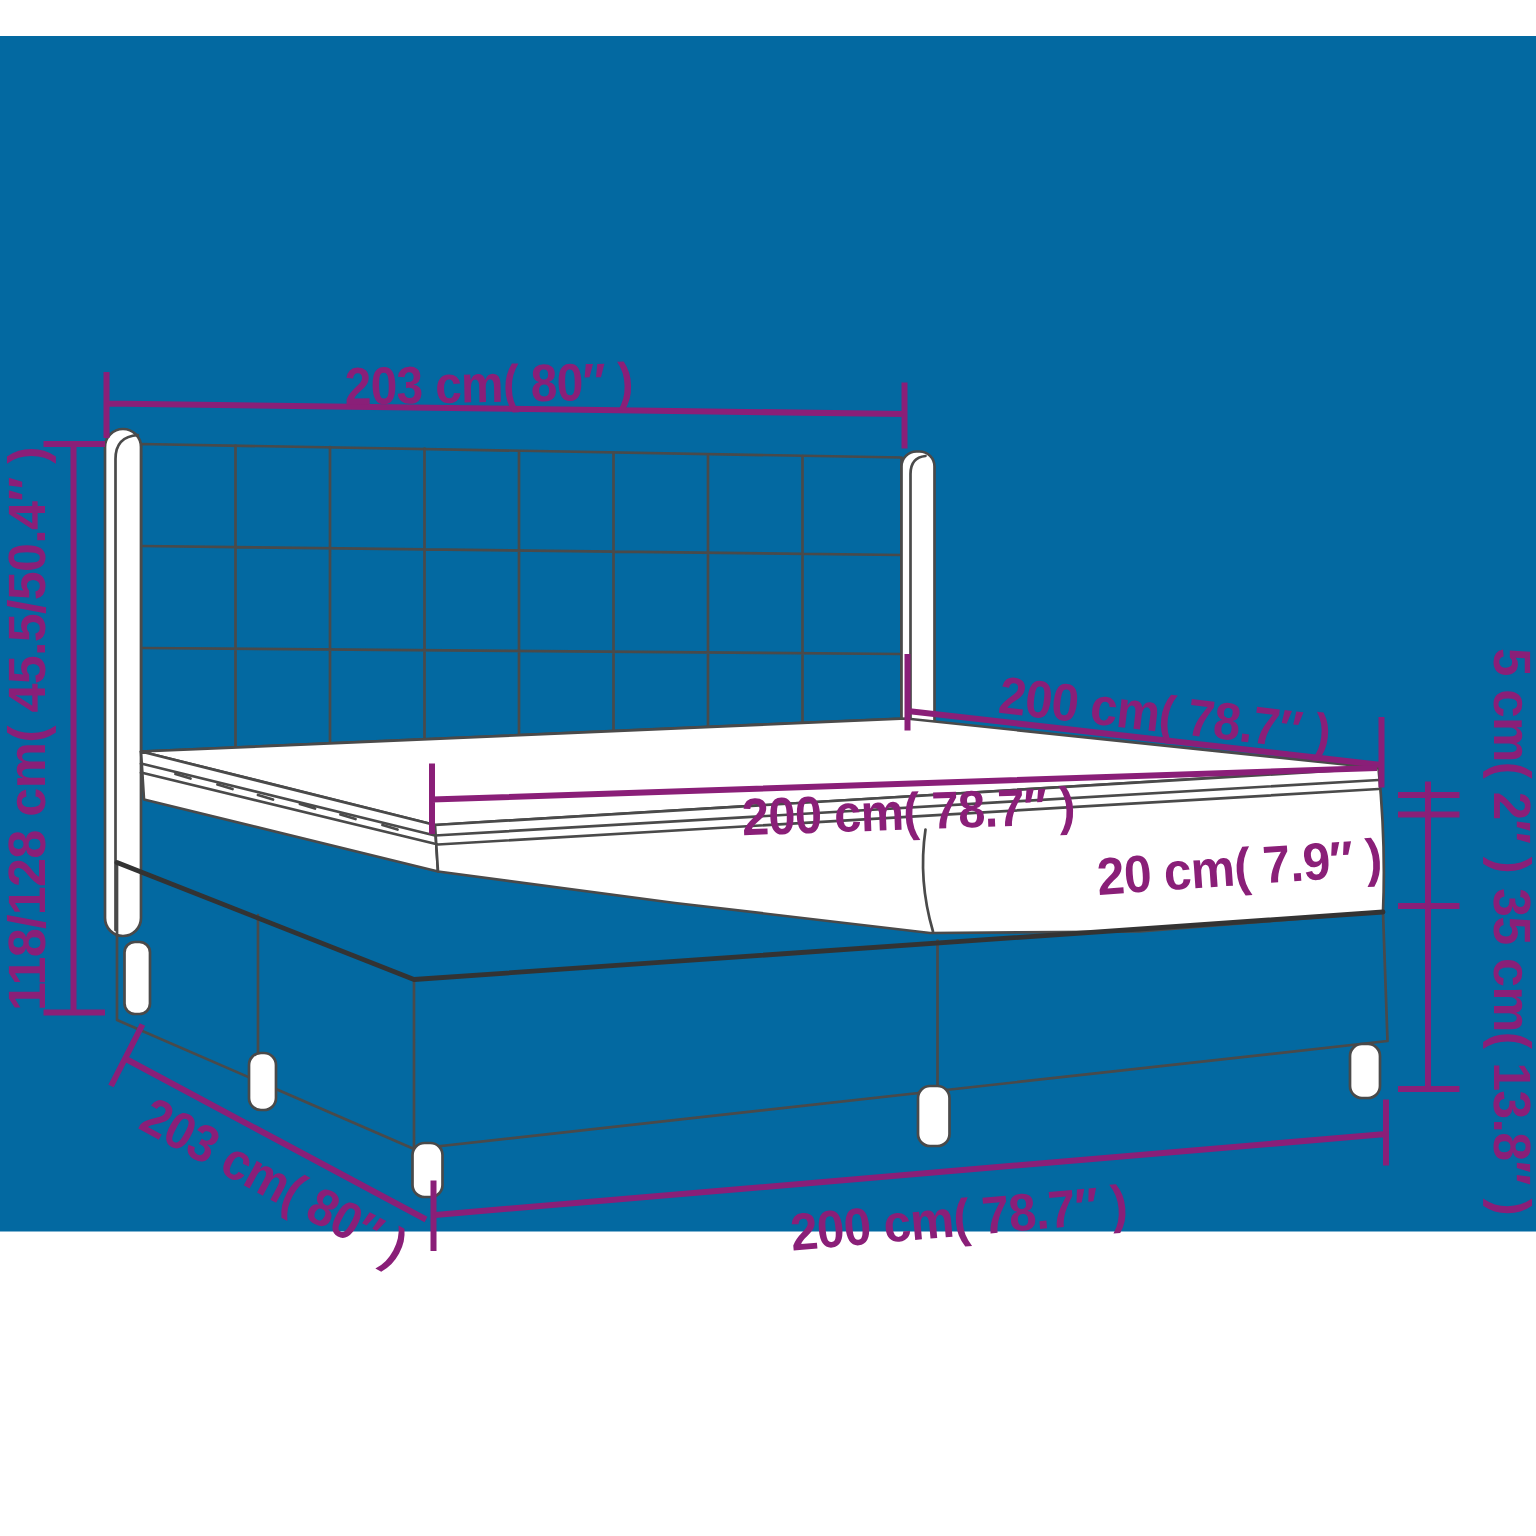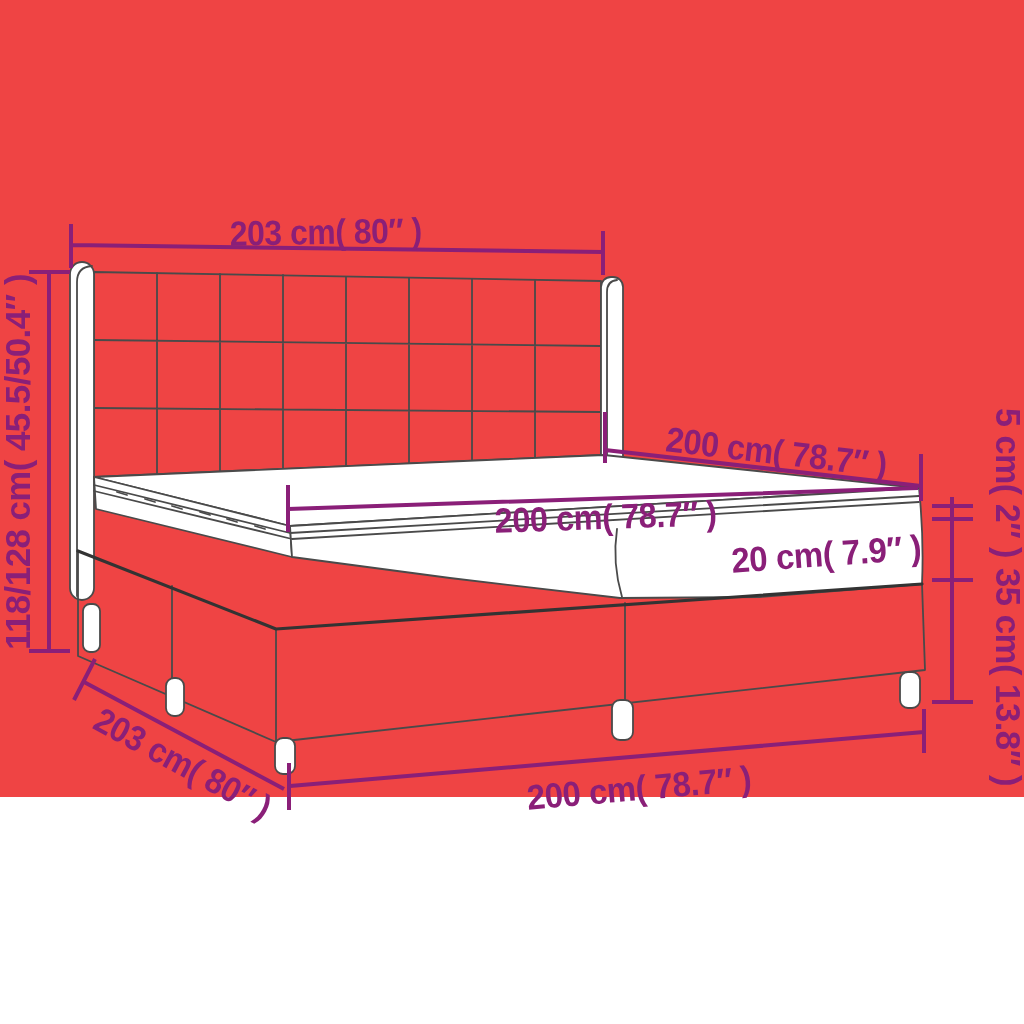--- a/index.html
+++ b/index.html
@@ -7,21 +7,22 @@
     padding:0;
     background:#ffffff;
     width:1024px;
     height:1024px;
     font-family:"Liberation Sans","DejaVu Sans",sans-serif;
   }
   #stage{
     width:1024px;
     height:797px;
     position:relative;
-    background:#ef4444;
+    background:#0369a1;
+    margin-top:24px;
   }
   svg{display:block}
   .dimlabels text{
     font-family:"Liberation Sans","DejaVu Sans",sans-serif;
     font-weight:bold;
     font-size:35px;
     text-anchor:middle;
     letter-spacing:-0.5px;
   }
 </style>

